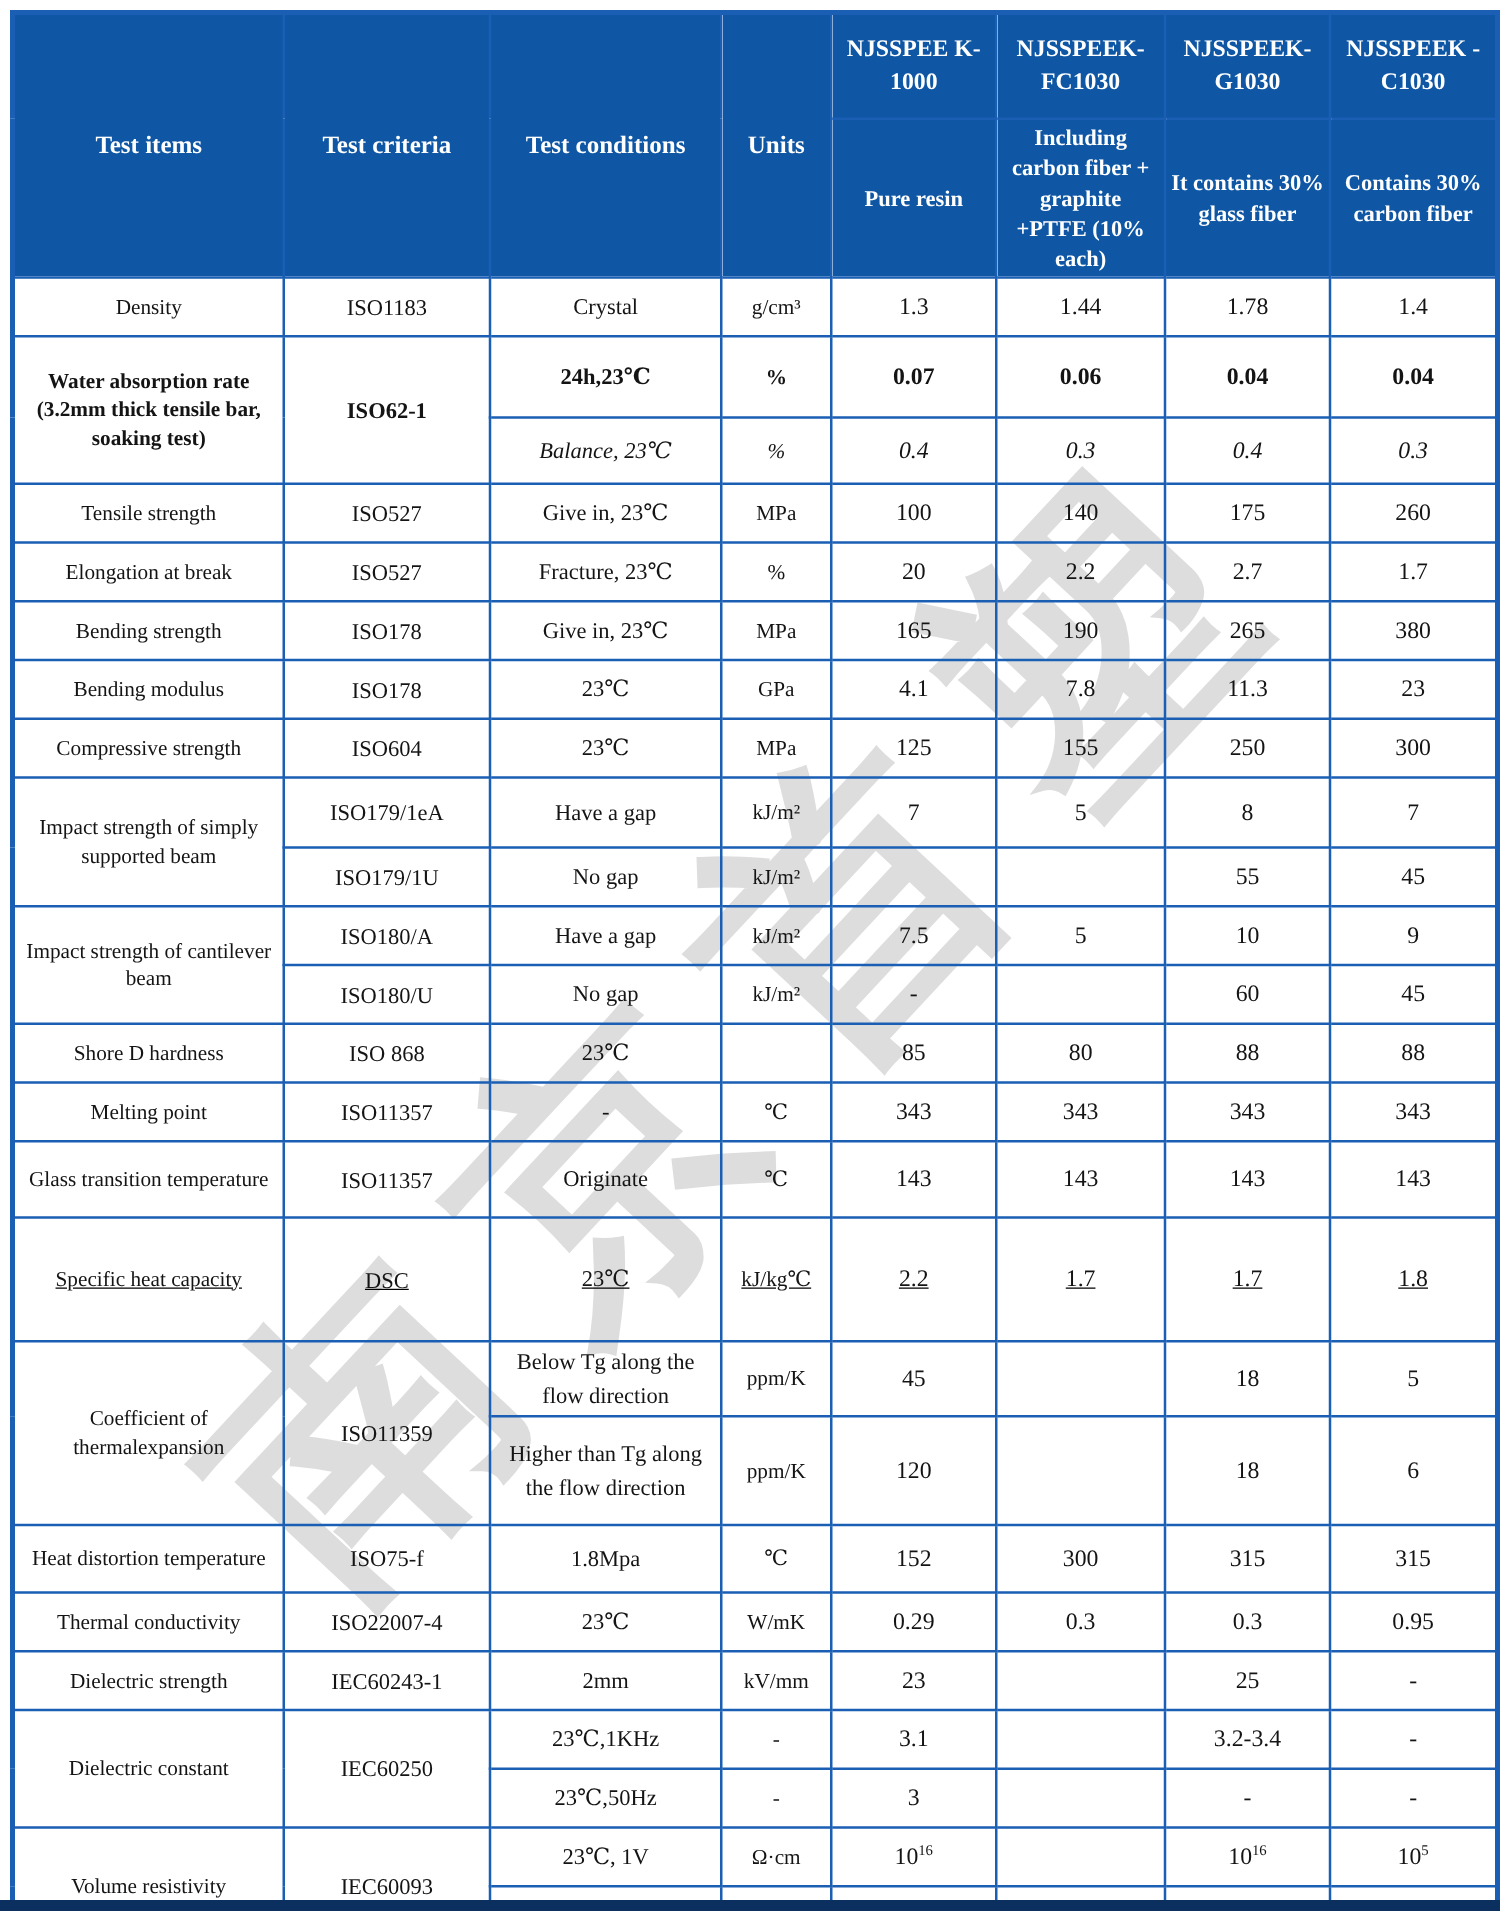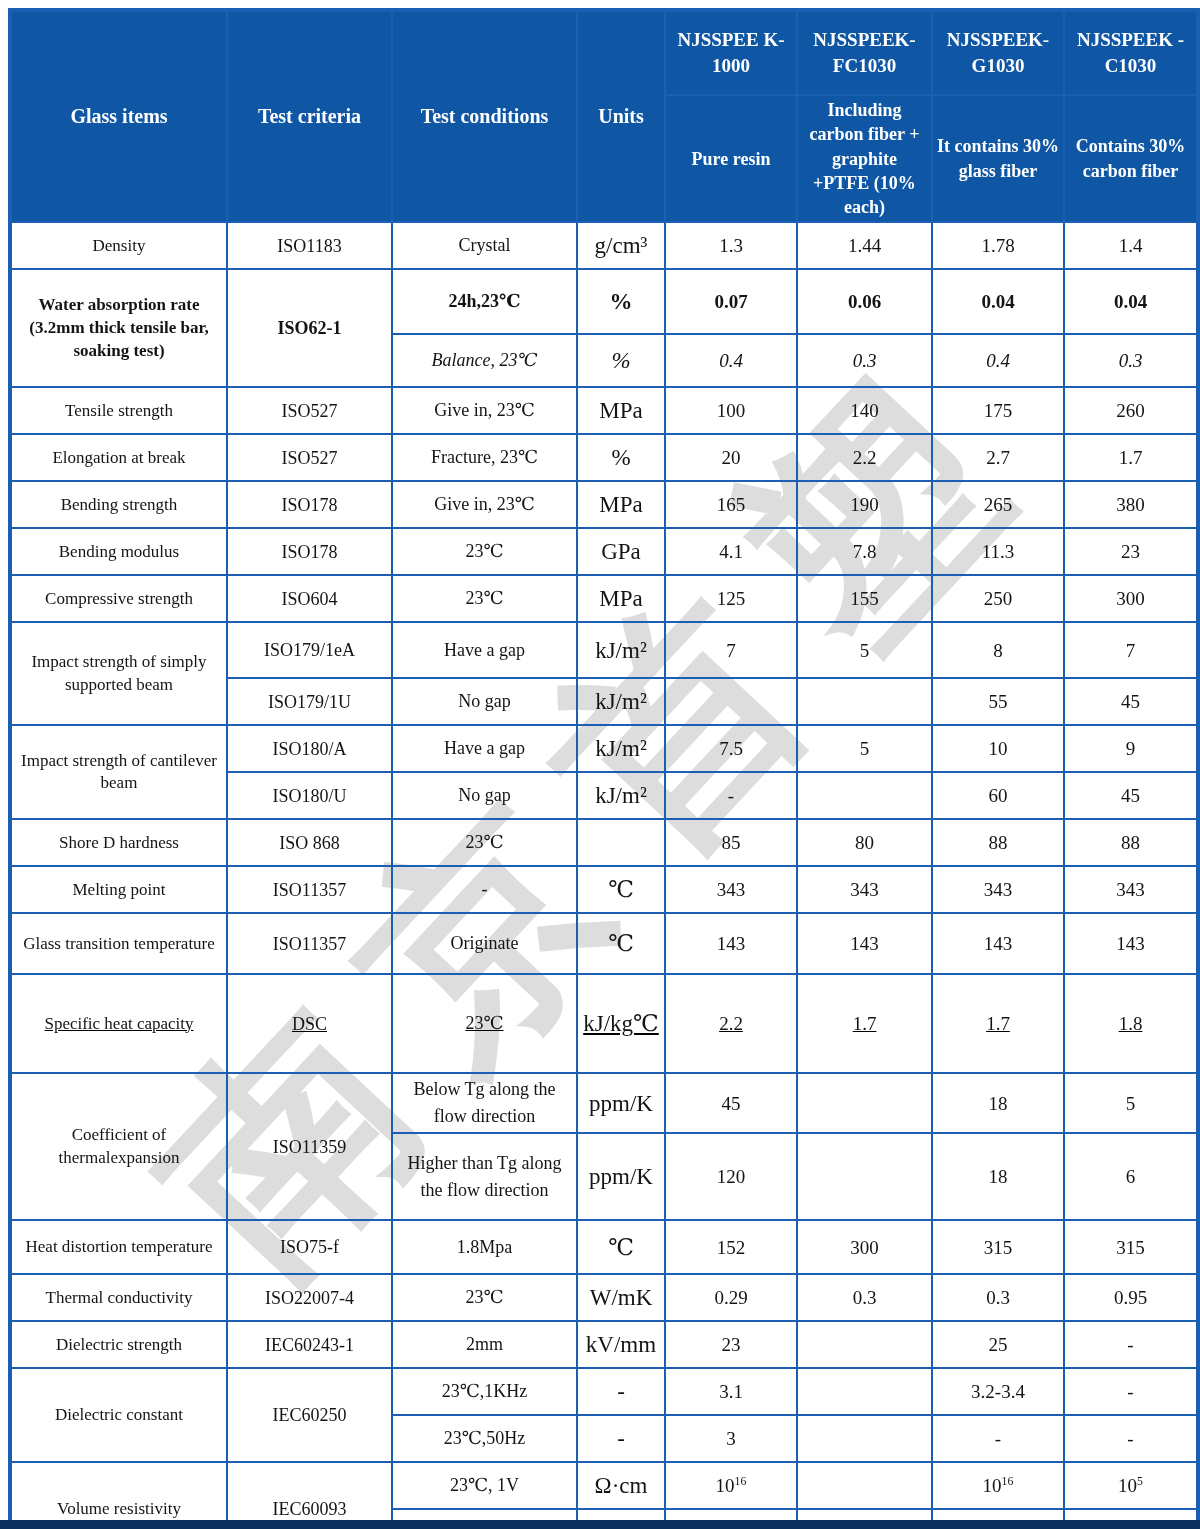--- a/index.html
+++ b/index.html
@@ -60,21 +60,21 @@
   thead th.desc { font-size: 18px; }
   tbody td {
     background: transparent;
     color: #141414;
     font-size: 19px;
     line-height: 1.35;
   }
   tbody td.item { font-size: 17px; }
   tbody td.crit { font-size: 18px; border-radius: 12px; }
   tbody td.cond { font-size: 18px; line-height: 1.5; }
-  tbody td.unit { font-size: 23px; }
+  tbody td.unit { font-size: 17px; }
   tbody td sup { font-size: 0.62em; line-height: 0; }
   tbody tr { height: 47px; }
   tbody tr:nth-child(2)  { height: 65px; font-weight: bold; }
   tbody tr:nth-child(3)  { height: 53px; font-style: italic; }
   tbody tr:nth-child(9)  { height: 56px; }
   tbody tr:nth-child(15) { height: 61px; }
   tbody tr:nth-child(16) { height: 99px; text-decoration: underline; }
   tbody tr:nth-child(17) { height: 55px; }
   tbody tr:nth-child(18) { height: 87px; }
   tbody tr:nth-child(19) { height: 54px; }
@@ -102,21 +102,21 @@
           <col style="width:165px">
           <col style="width:185px">
           <col style="width:88px">
         <col style="width:132px">
           <col style="width:135px">
           <col style="width:132px">
           <col style="width:134px">
       </colgroup>
       <thead>
         <tr class="products-row">
-          <th rowspan="2">Glass items</th>
+          <th rowspan="2">Test items</th>
           <th rowspan="2">Test criteria</th>
           <th rowspan="2">Test conditions</th>
           <th rowspan="2">Units</th>
           <th class="prod">NJSSPEE K-1000</th>
           <th class="prod">NJSSPEEK-FC1030</th>
           <th class="prod">NJSSPEEK-G1030</th>
           <th class="prod">NJSSPEEK -C1030</th>
         </tr>
         <tr class="desc-row">
           <th class="desc">Pure resin</th>

